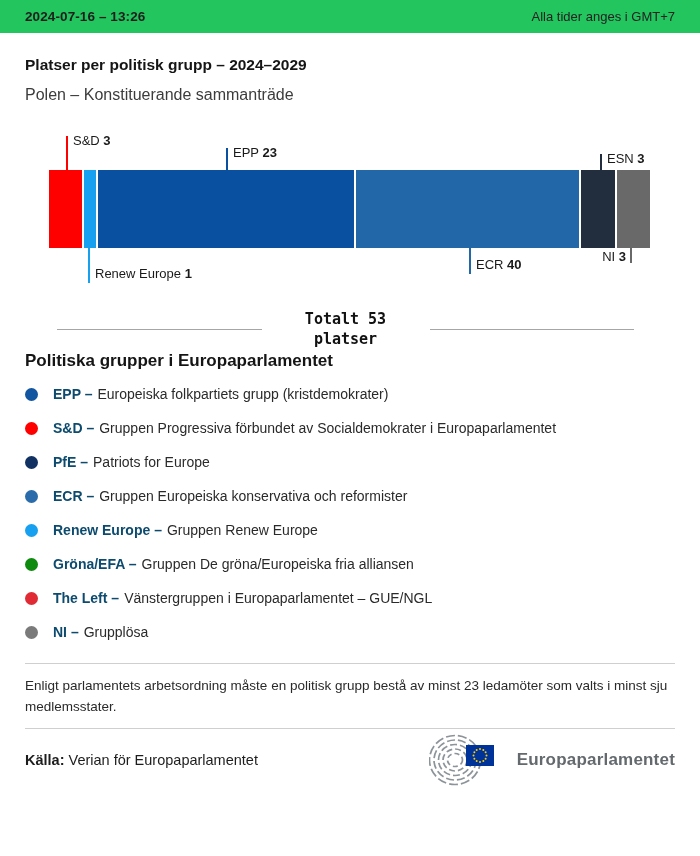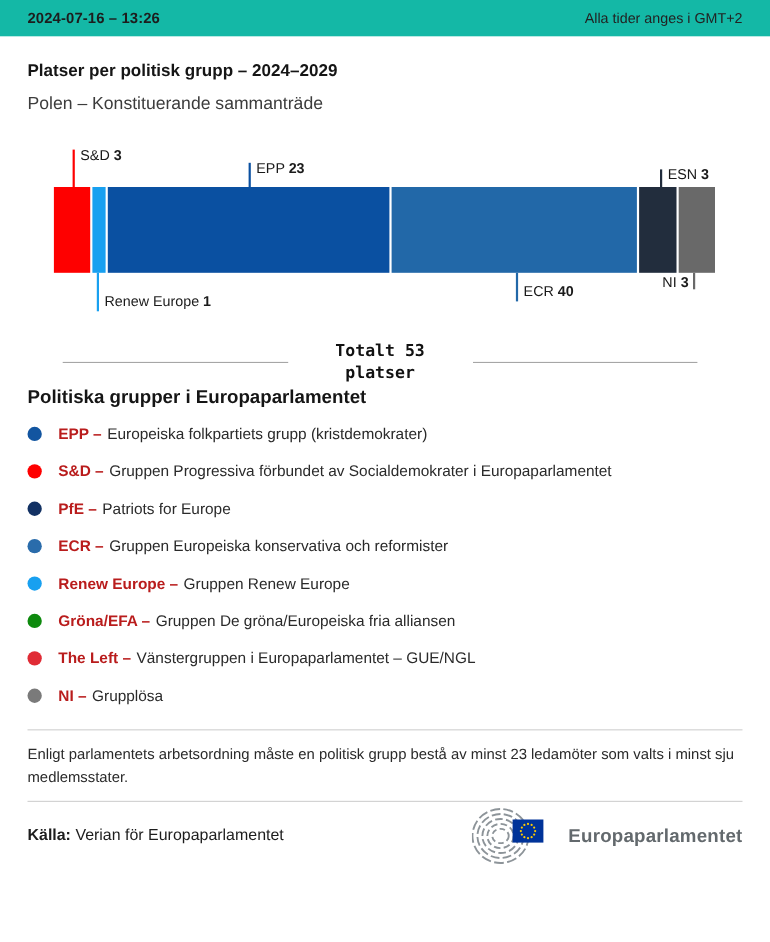--- a/index.html
+++ b/index.html
@@ -4,21 +4,21 @@
 <style>
   * { box-sizing: border-box; }
   html,body { margin:0; padding:0; }
   body {
     width:700px; height:856px; overflow:hidden;
     background:#ffffff; color:#1d1d1d;
     font-family:"Liberation Sans", sans-serif;
   }
 
   
-  .topbar{ height:33px; background:#14b8a6; display:flex; justify-content:space-between; align-items:center; padding:0 25px; }
+  .topbar{ height:33px; background:#22c55e; display:flex; justify-content:space-between; align-items:center; padding:0 25px; }
   .topbar-date{ font-size:13.5px; font-weight:bold; letter-spacing:.1px; }
   .topbar-tz{ font-size:13px; color:#222; }
 
   
   .titles{ margin:23px 25px 0; }
   .page-title{ margin:0; font-size:15.5px; font-weight:bold; color:#151515; }
   .page-subtitle{ margin:12px 0 0; font-size:16px; font-weight:normal; color:#3c3c3c; }
 
   
   .chart{ position:relative; height:170px; margin-top:27px; }
@@ -48,39 +48,39 @@
     font-family:"DejaVu Sans Mono", monospace; font-weight:bold;
     font-size:15px; line-height:20px; color:#111;
   }
 
   
   .legend{ margin:2px 25px 0; }
   .legend-heading{ margin:0; font-size:17px; font-weight:bold; color:#151515; }
   .legend-list{ list-style:none; margin:6px 0 0; padding:0; }
   .legend-item{ display:flex; align-items:center; height:34px; font-size:14px; }
   .legend-dot{ width:13px; height:13px; border-radius:50%; margin-right:15px; flex:none; }
-  .legend-abbr{ font-weight:bold; margin-right:5px; color:#b91c1c; }
+  .legend-abbr{ font-weight:bold; margin-right:5px; color:#0c4a6e; }
   .legend-desc{ color:#2a2a2a; }
 
   
   .footer{ margin:14px 25px 0; }
   .rule{ border:none; border-top:1px solid #cfcfcf; margin:0; }
   .footnote{ font-size:13.5px; line-height:21px; color:#2a2a2a; margin:11px 0; max-width:662px; }
   .bottom-row{ display:flex; justify-content:space-between; align-items:center; margin-top:4px; }
   .source{ font-size:14.5px; color:#1d1d1d; }
   .source-label{ font-weight:bold; }
   .brand{ display:flex; align-items:center; gap:10px; }
   .wordmark{ font-weight:bold; font-size:17px; color:#63696d; letter-spacing:.2px; }
 </style>
 </head>
 <body>
 
 <div class="topbar">
   <span class="topbar-date">2024-07-16 – 13:26</span>
-  <span class="topbar-tz">Alla tider anges i GMT+2</span>
+  <span class="topbar-tz">Alla tider anges i GMT+7</span>
 </div>
 
 <div class="titles">
   <h1 class="page-title">Platser per politisk grupp – 2024–2029</h1>
   <h2 class="page-subtitle">Polen – Konstituerande sammanträde</h2>
 </div>
 
 <div class="chart">
   <div class="bar" id="bar">
       <div class="seg" style="flex: 3 1 0px; background: rgb(254, 0, 0);"></div>

